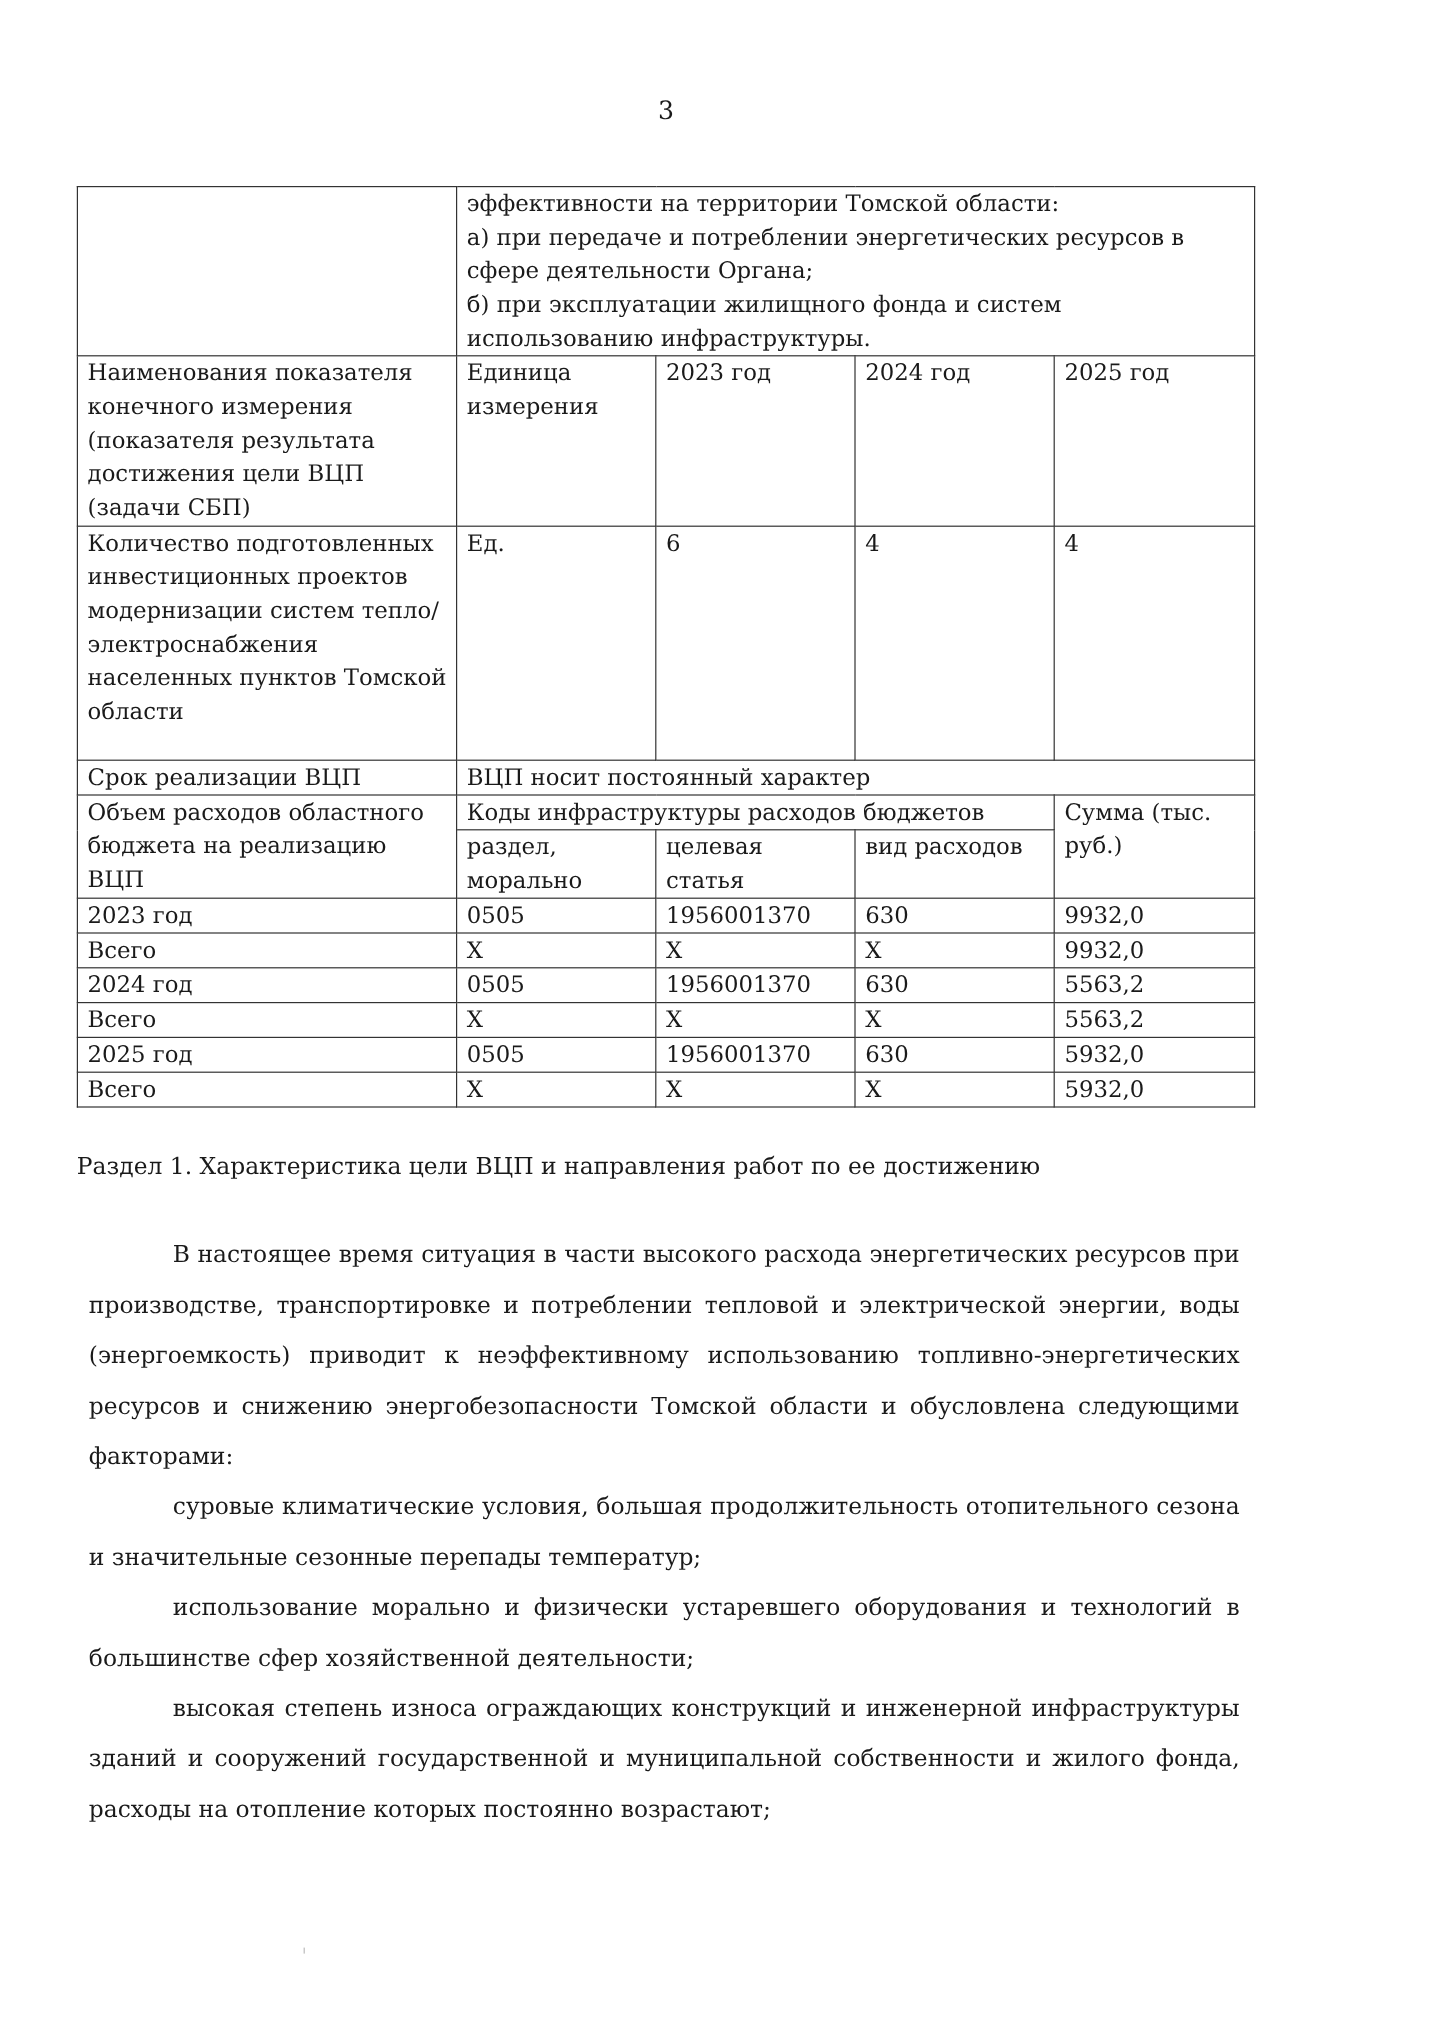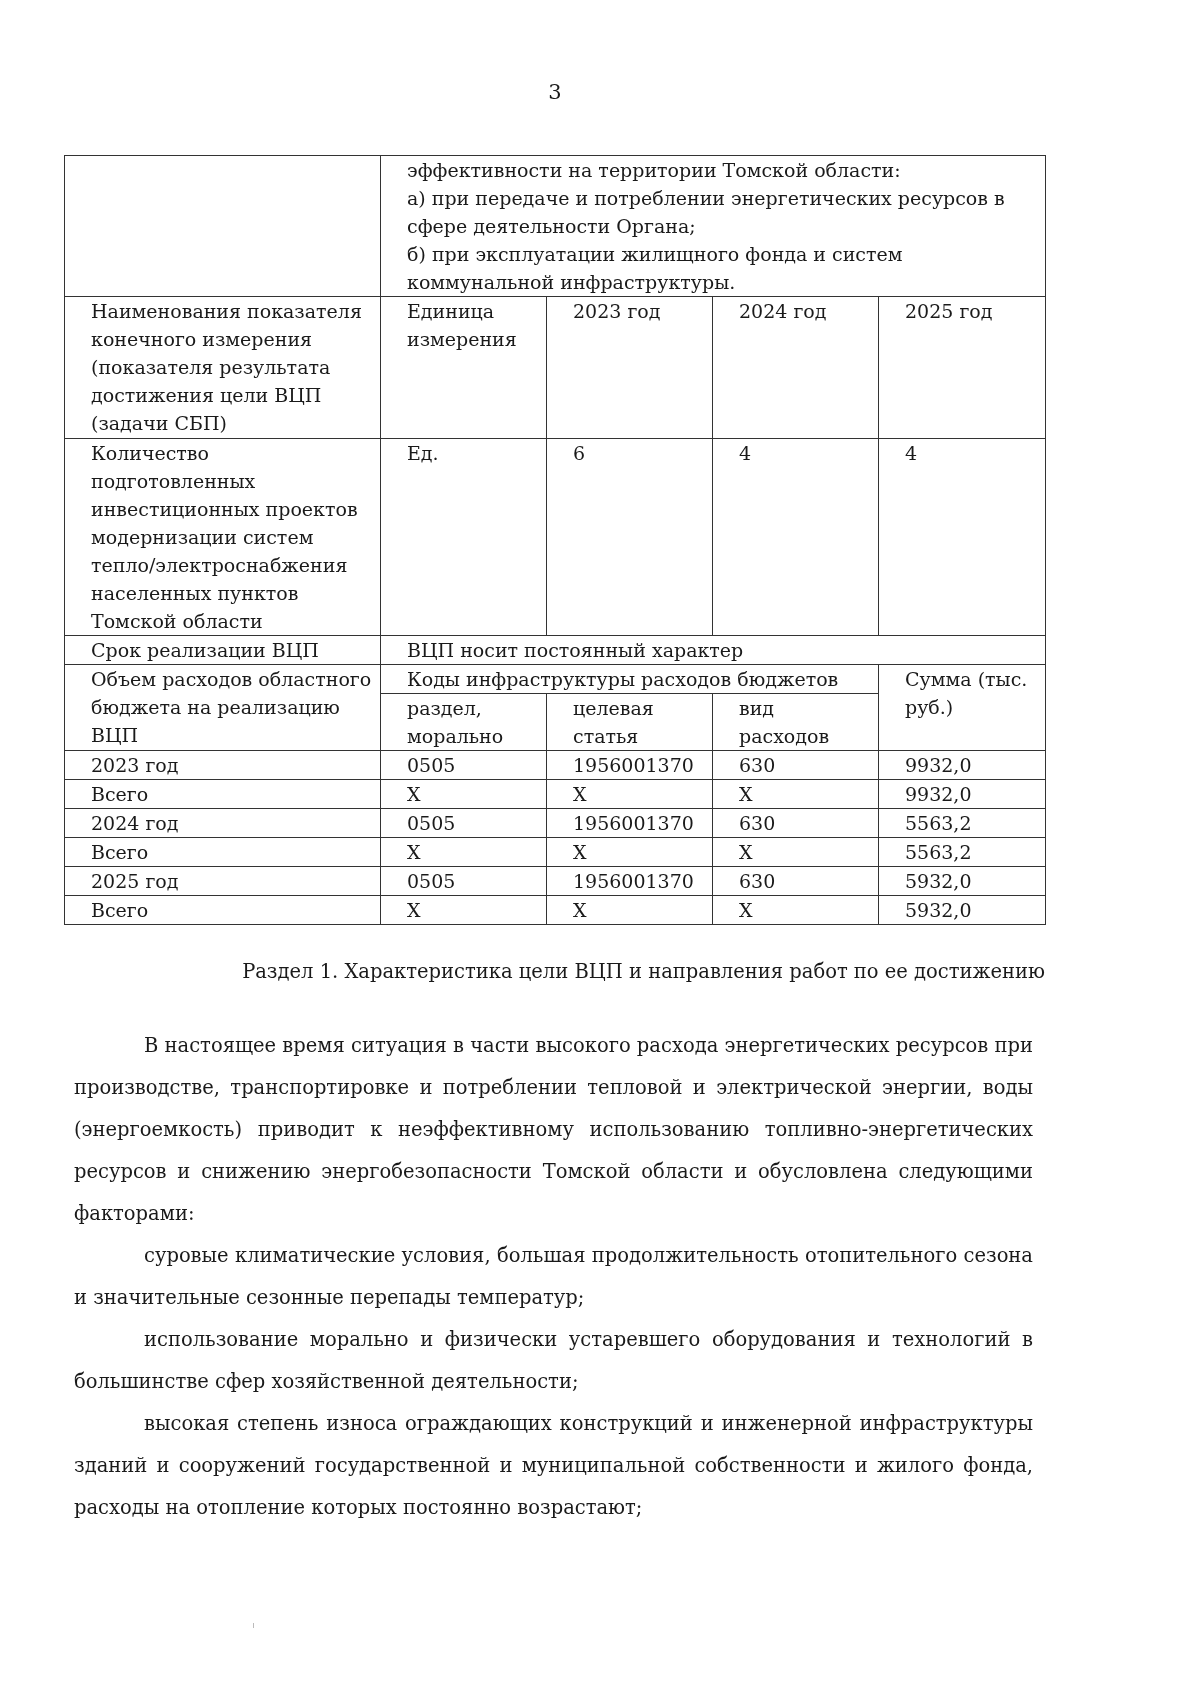--- a/index.html
+++ b/index.html
@@ -2,22 +2,22 @@
 <html><head>
 <meta charset="utf-8">
 <style>
   html, body { margin: 0; padding: 0; background: #ffffff; }
   body { width: 1200px; height: 1698px; position: relative; overflow: hidden;
          font-family: "DejaVu Serif", "Liberation Serif", serif; color: #1a1a1a; }
   .page-number { position: absolute; top: 80px; left: 0; width: 1110px; text-align: center;
                  font-size: 21px; }
   table.doc-table { position: absolute; left: 64px; top: 155px; border-collapse: collapse;
                     table-layout: fixed; width: 981px; font-size: 19px; line-height: 28px; }
-  table.doc-table td { border: 1.5px solid #333; vertical-align: top; padding: 0 8px 0 26px; margin-top: 20px; }
-  .section-heading { position: absolute; top: 958px; left: 64px; width: 981px; text-align: right;
+  table.doc-table td { border: 1.5px solid #333; vertical-align: top; padding: 0 8px 0 8px; margin-top: 20px; }
+  .section-heading { position: absolute; top: 958px; left: 64px; width: 981px; text-align: left;
                      font-size: 19.5px; line-height: 28px; }
   .body-text { position: absolute; top: 1025px; left: 74px; width: 959px; font-size: 19.5px;
                line-height: 42px; text-align: justify; }
   .body-text p { margin: 0; text-indent: 70px; }
   .scan-mark { position: absolute; left: 253px; top: 1623px; width: 1px; height: 5px; background: #bbb; }
 </style>
 </head>
 <body>
 
 <div class="page-number">3</div>
@@ -29,21 +29,21 @@
       <col style="width:166px">
       <col style="width:166px">
       <col style="width:167px">
   </colgroup>
   <tbody>
       <tr style="height:140px">
     <td></td>
     <td colspan="4">
       <div>эффективности на территории Томской области:</div>
       <div>а) при передаче и потреблении энергетических ресурсов в сфере деятельности Органа;</div>
-      <div>б) при эксплуатации жилищного фонда и систем коммунальной инфраструктуры.</div>
+      <div>б) при эксплуатации жилищного фонда и систем использованию инфраструктуры.</div>
     </td>
   </tr>
   <tr style="height:142px">
     <td>Наименования показателя конечного измерения (показателя результата достижения цели ВЦП (задачи СБП)</td>
     <td>Единица измерения</td>
     <td>2023 год</td>
     <td>2024 год</td>
     <td>2025 год</td>
   </tr>
   <tr style="height:195px">

